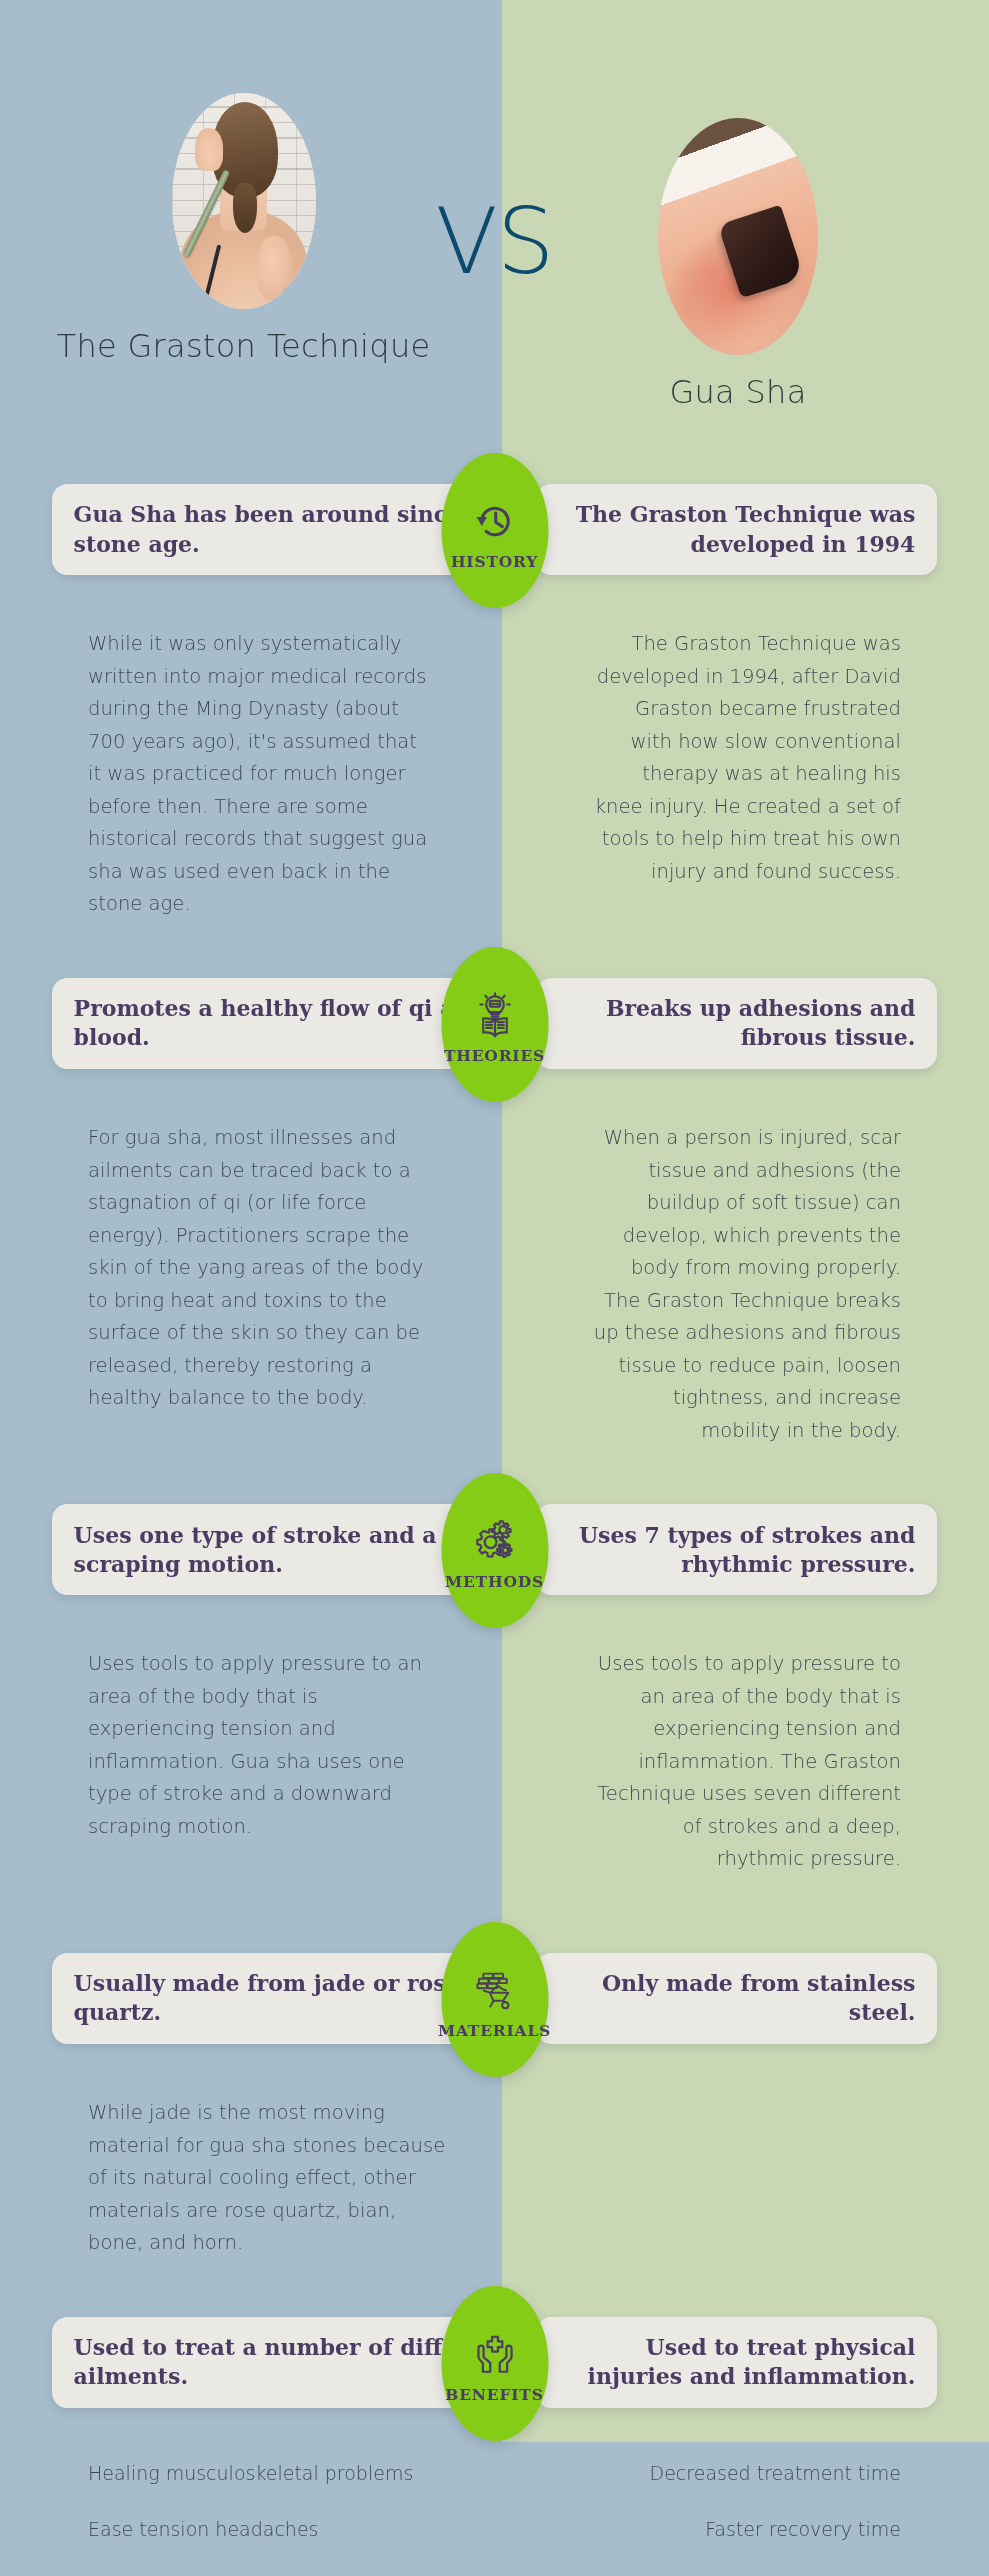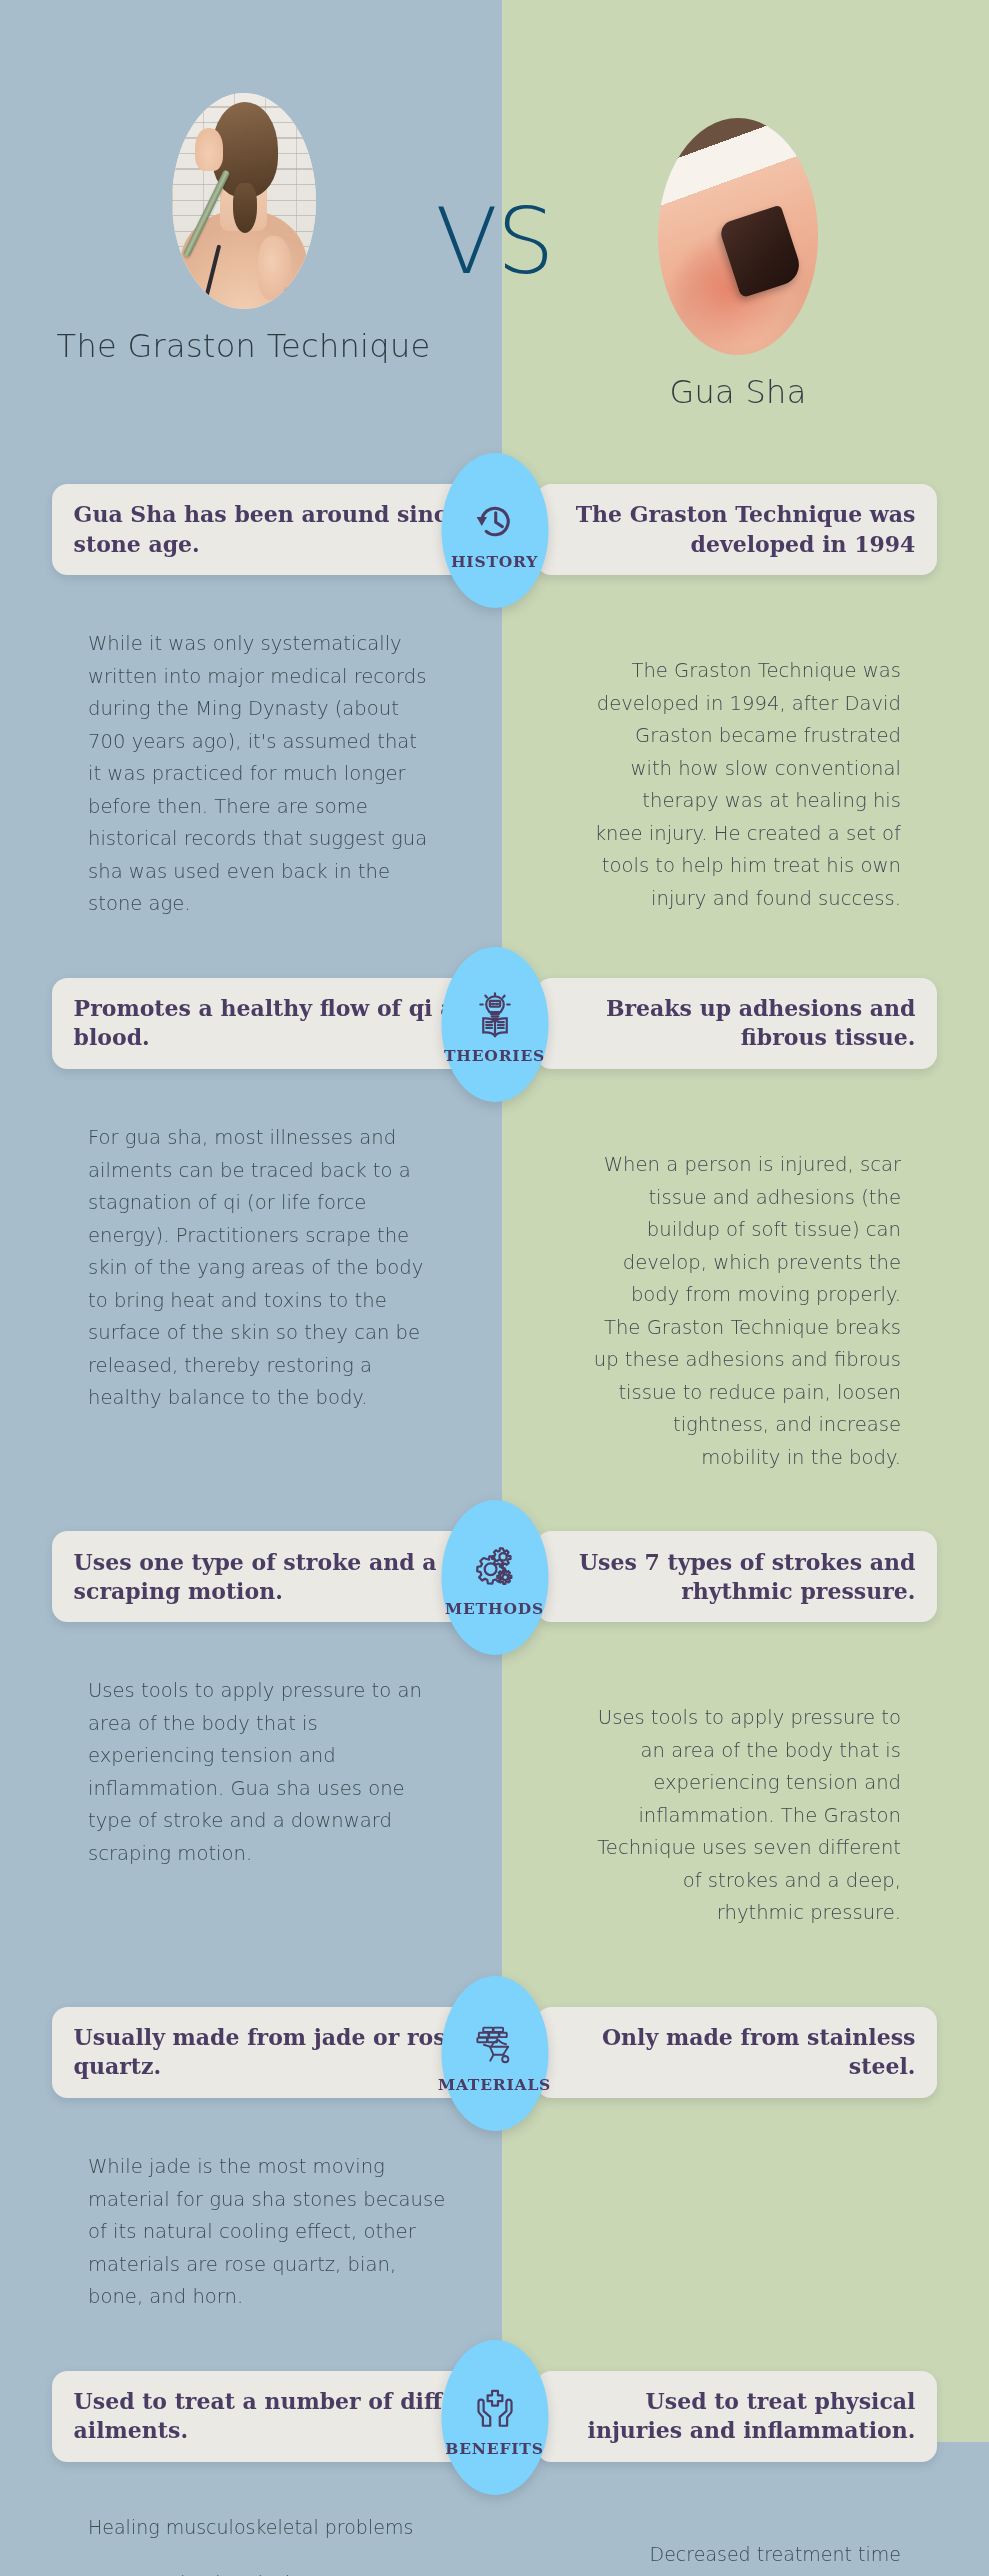--- a/index.html
+++ b/index.html
@@ -218,21 +218,21 @@
 
   
   .medallion {
     position: absolute;
     left: 50%;
     transform: translateX(-50%);
     top: -31px;
     width: 107px;
     height: 155px;
     border-radius: 50%;
-    background: #7dd3fc;
+    background: #84cc16;
     box-shadow: 0 4.1px 11.3px rgba(60,70,80,.2);
     z-index: 6;
     display: flex;
     flex-direction: column;
     align-items: center;
     justify-content: center;
     padding-top: 8.2px;
   }
   .medallion svg { display: block; }
   .medallion-label {
@@ -250,21 +250,20 @@
     padding-top: 5.2px;
   }
   .body-col {
     width: 526px;
     padding: 0 77px 0 88px;
   }
   .body-col.right {
     width: 487px;
     padding: 0 88px 0 77px;
     text-align: right;
-    margin-top: 27px;
   }
   .body-text {
     font-family: "DejaVu Sans", sans-serif;
     font-weight: 300;
     font-size: 19.6px;
     line-height: 1.66;
     color: #3b4a4f;
   }
 
   

